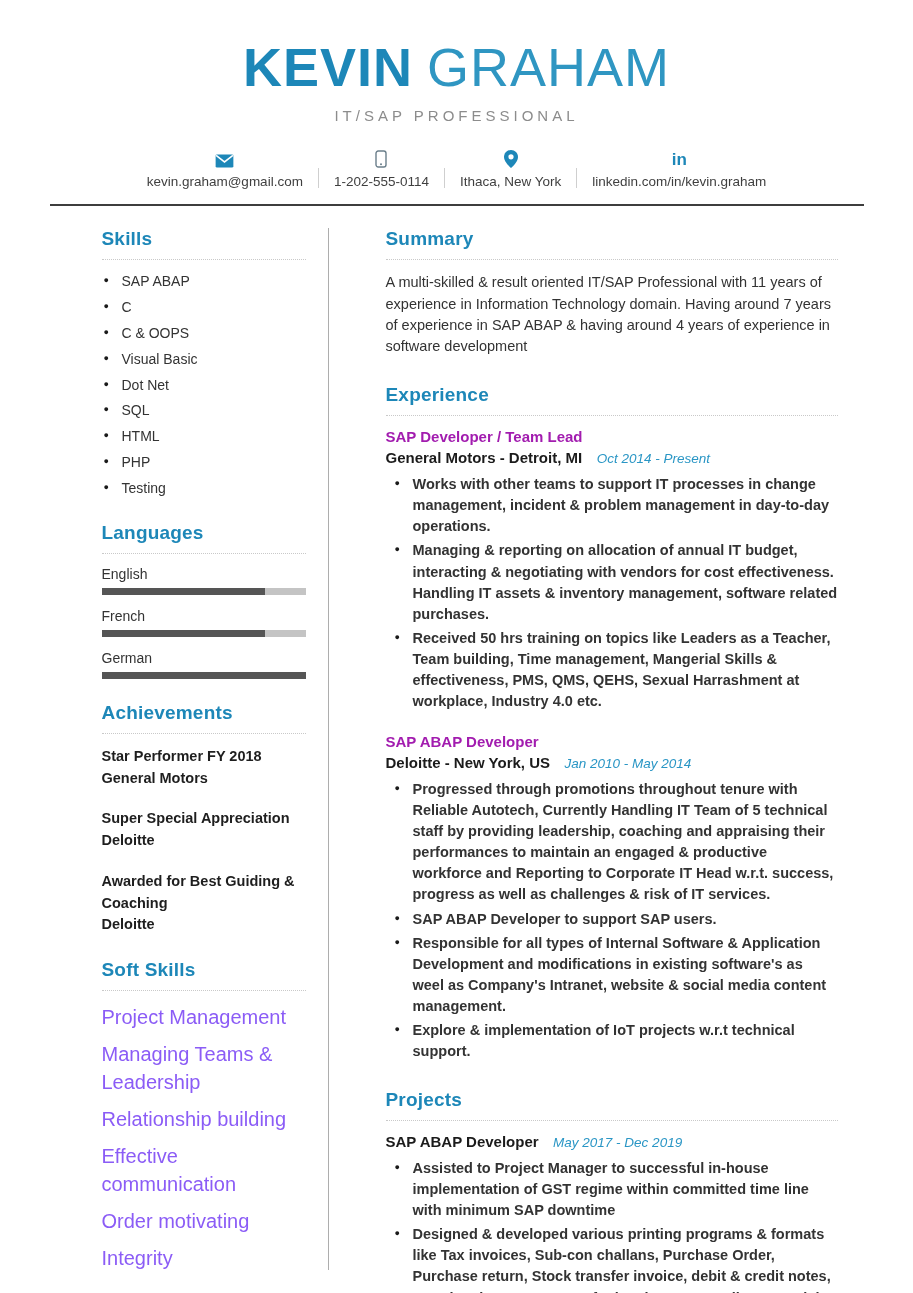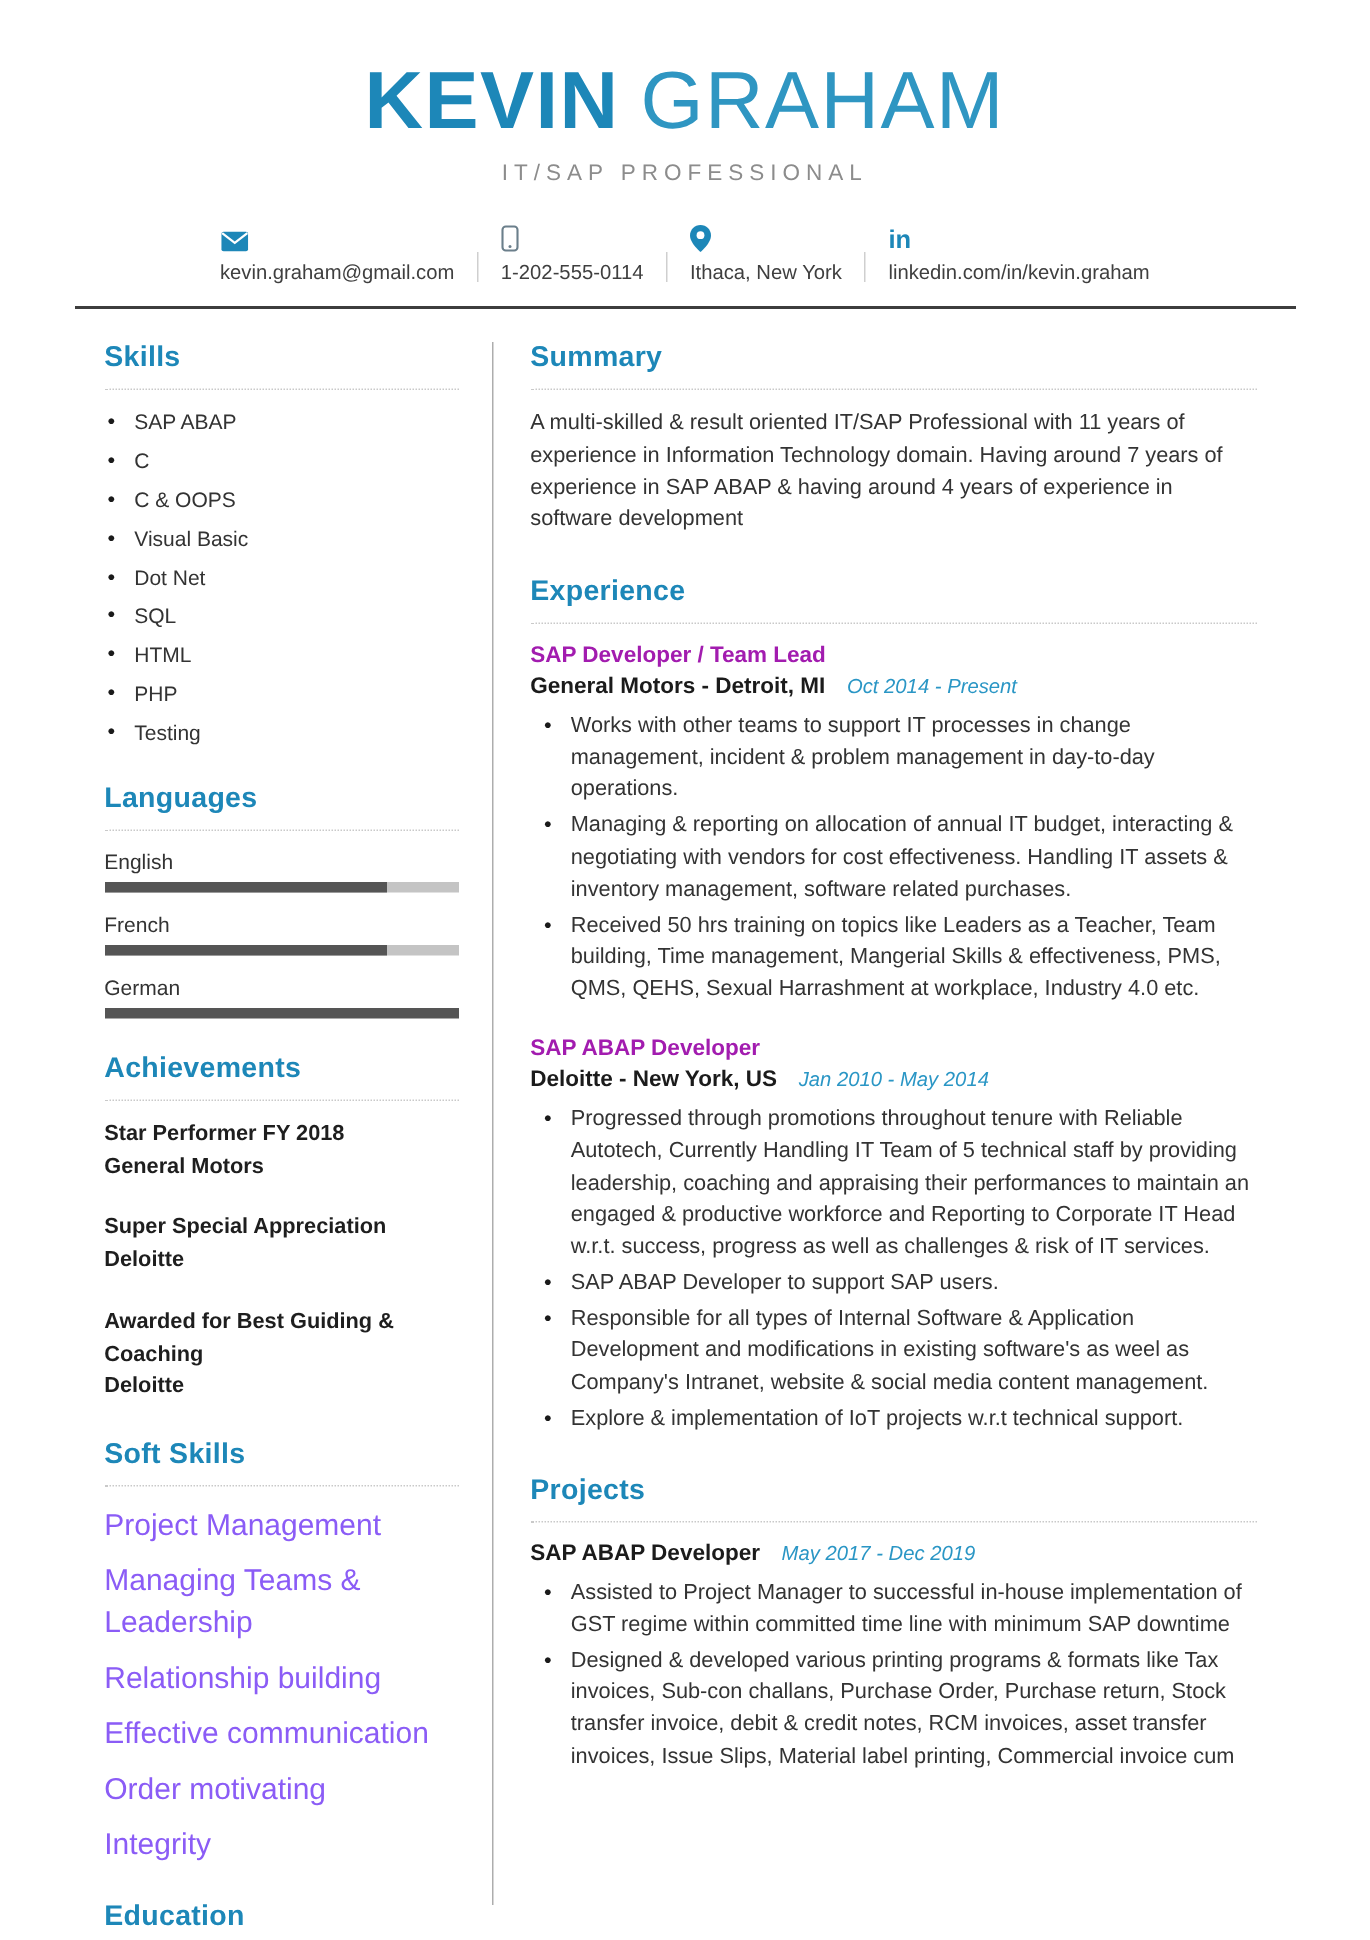--- a/index.html
+++ b/index.html
@@ -14,56 +14,56 @@
     width:864px;height:1293px;overflow:hidden;background:#fff;
     font-family:"Liberation Sans",sans-serif;color:#333;margin:0 auto;position:relative;
   }
   
   .header{text-align:center;padding-top:40px;}
   .name{margin:0;font-size:54px;line-height:1.02;color:var(--accent);letter-spacing:1px;}
   .name .first{font-weight:800;}
   .name .last{font-weight:300;color:#2f96c2;margin-left:14px;}
   .prof-title{margin-top:12px;font-size:15px;letter-spacing:4px;color:#8c8c8c;}
   .contacts{display:flex;justify-content:center;align-items:flex-end;margin-top:26px;}
-  .contact{display:flex;flex-direction:column;gap:6px;padding:0 15px;
+  .contact{display:flex;flex-direction:column;align-items:center;gap:6px;padding:0 15px;
     font-size:13.5px;color:#3f3f3f;}
   .contact .ctext{white-space:nowrap;}
   .contact-sep{width:1px;height:20px;background:#cfcfcf;align-self:flex-end;margin-bottom:1px;}
   .li-glyph{font-weight:800;color:var(--accent);font-size:17px;line-height:17px;font-style:normal;}
   .header-rule{height:2px;background:#3d3d3d;border:none;margin:15px 25px 0 25px;}
   
   .columns{display:flex;align-items:stretch;padding:22px 25px 0 45px;height:1064px;}
   .sidebar{width:236px;flex:0 0 auto;}
   .vdivider{width:1px;background:#adadad;flex:0 0 auto;margin-left:22px;}
   .main{flex:1 1 auto;padding-left:25px;padding-right:26px;}
   
   h2.section{font-size:19px;font-weight:700;color:var(--accent);margin:0 0 12px 0;
     padding-bottom:9px;border-bottom:1px dotted #c9c9c9;letter-spacing:.2px;}
-  section{margin-bottom:23px;}
+  section{margin-bottom:23px;margin-left:32px;}
   
   .skills-list{list-style:none;margin:4px 0 0 0;padding:0;}
   .skills-list li{position:relative;padding-left:20px;margin-bottom:6px;font-size:14px;color:#333;line-height:1.42;}
   .skills-list li::before{content:"●";position:absolute;left:2px;top:2px;font-size:9px;color:#1a1a1a;}
   .lang{margin:0;}
   .lang-name{font-size:14px;color:#333;margin:0 0 6px 0;}
   .lang-bar{height:7px;background:var(--bar_track);margin-bottom:13px;}
   .lang-fill{height:100%;background:var(--bar_fill);}
   .ach{margin-bottom:19px;}
   .ach-title,.ach-org{font-weight:700;color:#1e1e1e;font-size:14.5px;line-height:1.5;}
   .soft-list{list-style:none;margin:4px 0 0 0;padding:0;}
   .soft-list li{font-size:20px;color:#8b5cf6;margin-bottom:9px;line-height:1.4;}
   .edu-title{font-weight:700;color:#1e1e1e;font-size:14.5px;line-height:1.55;}
   
   .summary-text{font-size:14.5px;line-height:1.48;color:#333;margin:2px 0 8px 0;}
   .job{margin-bottom:20px;}
   .job-title{font-size:15px;font-weight:700;color:#a21caf;margin:0 0 4px 0;}
   .job-line{margin:0 0 7px 0;}
   .job-company{font-size:15px;font-weight:700;color:#1b1b1b;}
   .job-dates{font-size:13.5px;color:var(--dates);font-style:italic;margin-left:10px;}
-  .bullets{list-style:none;margin:0;padding:0;}
+  .bullets{list-style:none;margin:0;padding:0;font-weight:bold;}
   .bullets li{position:relative;padding-left:27px;margin-bottom:3px;font-size:14.5px;line-height:1.46;color:#333;}
   .bullets li::before{content:"●";position:absolute;left:9px;top:3px;font-size:9px;color:#1a1a1a;}
   section.main-sec{margin-bottom:26px;}
   .icon-wrap{display:flex;align-items:flex-end;height:18px;}
 </style>
 </head>
 <body>
 
 <div class="page">
 

